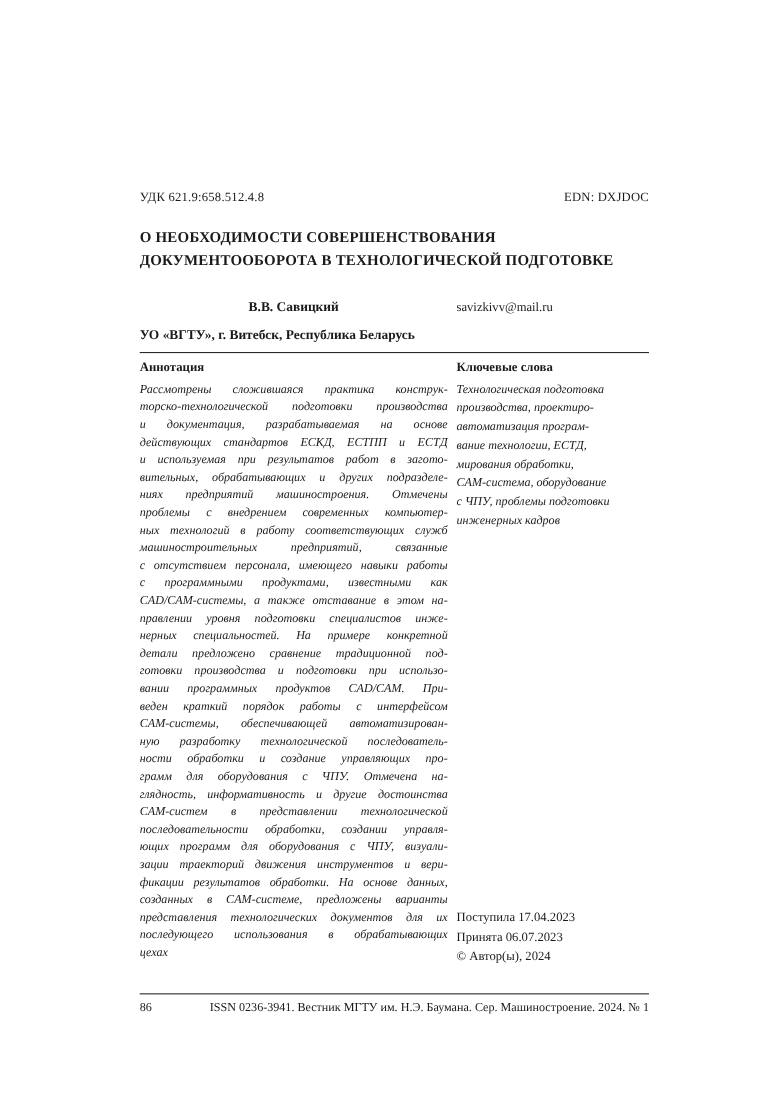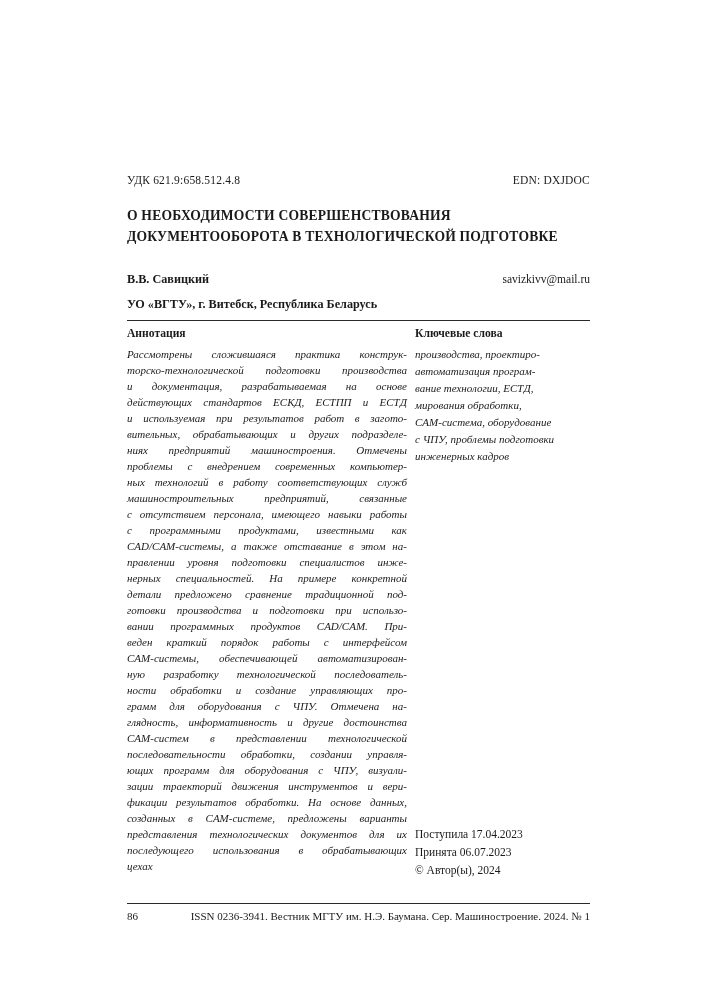--- a/index.html
+++ b/index.html
@@ -17,22 +17,22 @@
   .meta-row {
     top: 140px;
     display: flex;
     justify-content: space-between;
     font-size: 11.5px;
     letter-spacing: 0.2px;
   }
   .title { top: 171px; font-weight: bold; font-size: 13.6px; line-height: 21px; letter-spacing: 0.2px; }
   .two-col { display: grid; grid-template-columns: 280px 175px; column-gap: 8px; }
   .author-row { top: 238px; align-items: baseline; }
-  .author-name { font-weight: bold; font-size: 12.2px; }
-  .author-email { font-size: 11.5px; text-align: right; }
+  .author-name { font-weight: bold; font-size: 12.2px; text-align: center; }
+  .author-email { font-size: 11.5px; }
   .affiliation { top: 263px; font-weight: bold; font-size: 12.2px; font-family: Liberation Serif, serif; }
   .rule { top: 286px; border-top: 1.4px solid #2a2a2a; height: 0; }
   .headings-row { top: 293px; font-weight: bold; font-size: 11.6px; }
   .body-row { top: 312px; height: 533px; }
   .abstract { font-size: 11px; line-height: 16px; }
   .abs-line { text-align: justify; text-align-last: justify; white-space: normal; font-style: italic; }
   .abs-line:last-child { text-align-last: left; }
   .right-col { display: flex; flex-direction: column; justify-content: space-between; }
   .kw-line { font-style: italic; font-size: 11px; line-height: 17px; }
   .dates { font-size: 11.5px; }
@@ -106,20 +106,21 @@
         <div class="abs-line">ющих программ для оборудования с ЧПУ, визуали-</div>
         <div class="abs-line">зации траекторий движения инструментов и вери-</div>
         <div class="abs-line">фикации результатов обработки. На основе данных,</div>
         <div class="abs-line">созданных в CAM-системе, предложены варианты</div>
         <div class="abs-line">представления технологических документов для их</div>
         <div class="abs-line">последующего использования в обрабатывающих</div>
         <div class="abs-line">цехах</div>
       </div>
     <div class="right-col">
       <div class="keywords">
+          <div class="kw-line">Технологическая подготовка</div>
           <div class="kw-line">производства, проектиро-</div>
           <div class="kw-line">автоматизация програм-</div>
           <div class="kw-line">вание технологии, ЕСТД,</div>
           <div class="kw-line">мирования обработки,</div>
           <div class="kw-line">CAM-система, оборудование</div>
           <div class="kw-line">с ЧПУ, проблемы подготовки</div>
           <div class="kw-line">инженерных кадров</div>
         </div>
       <div class="dates">
         <div>Поступила 17.04.2023</div>

